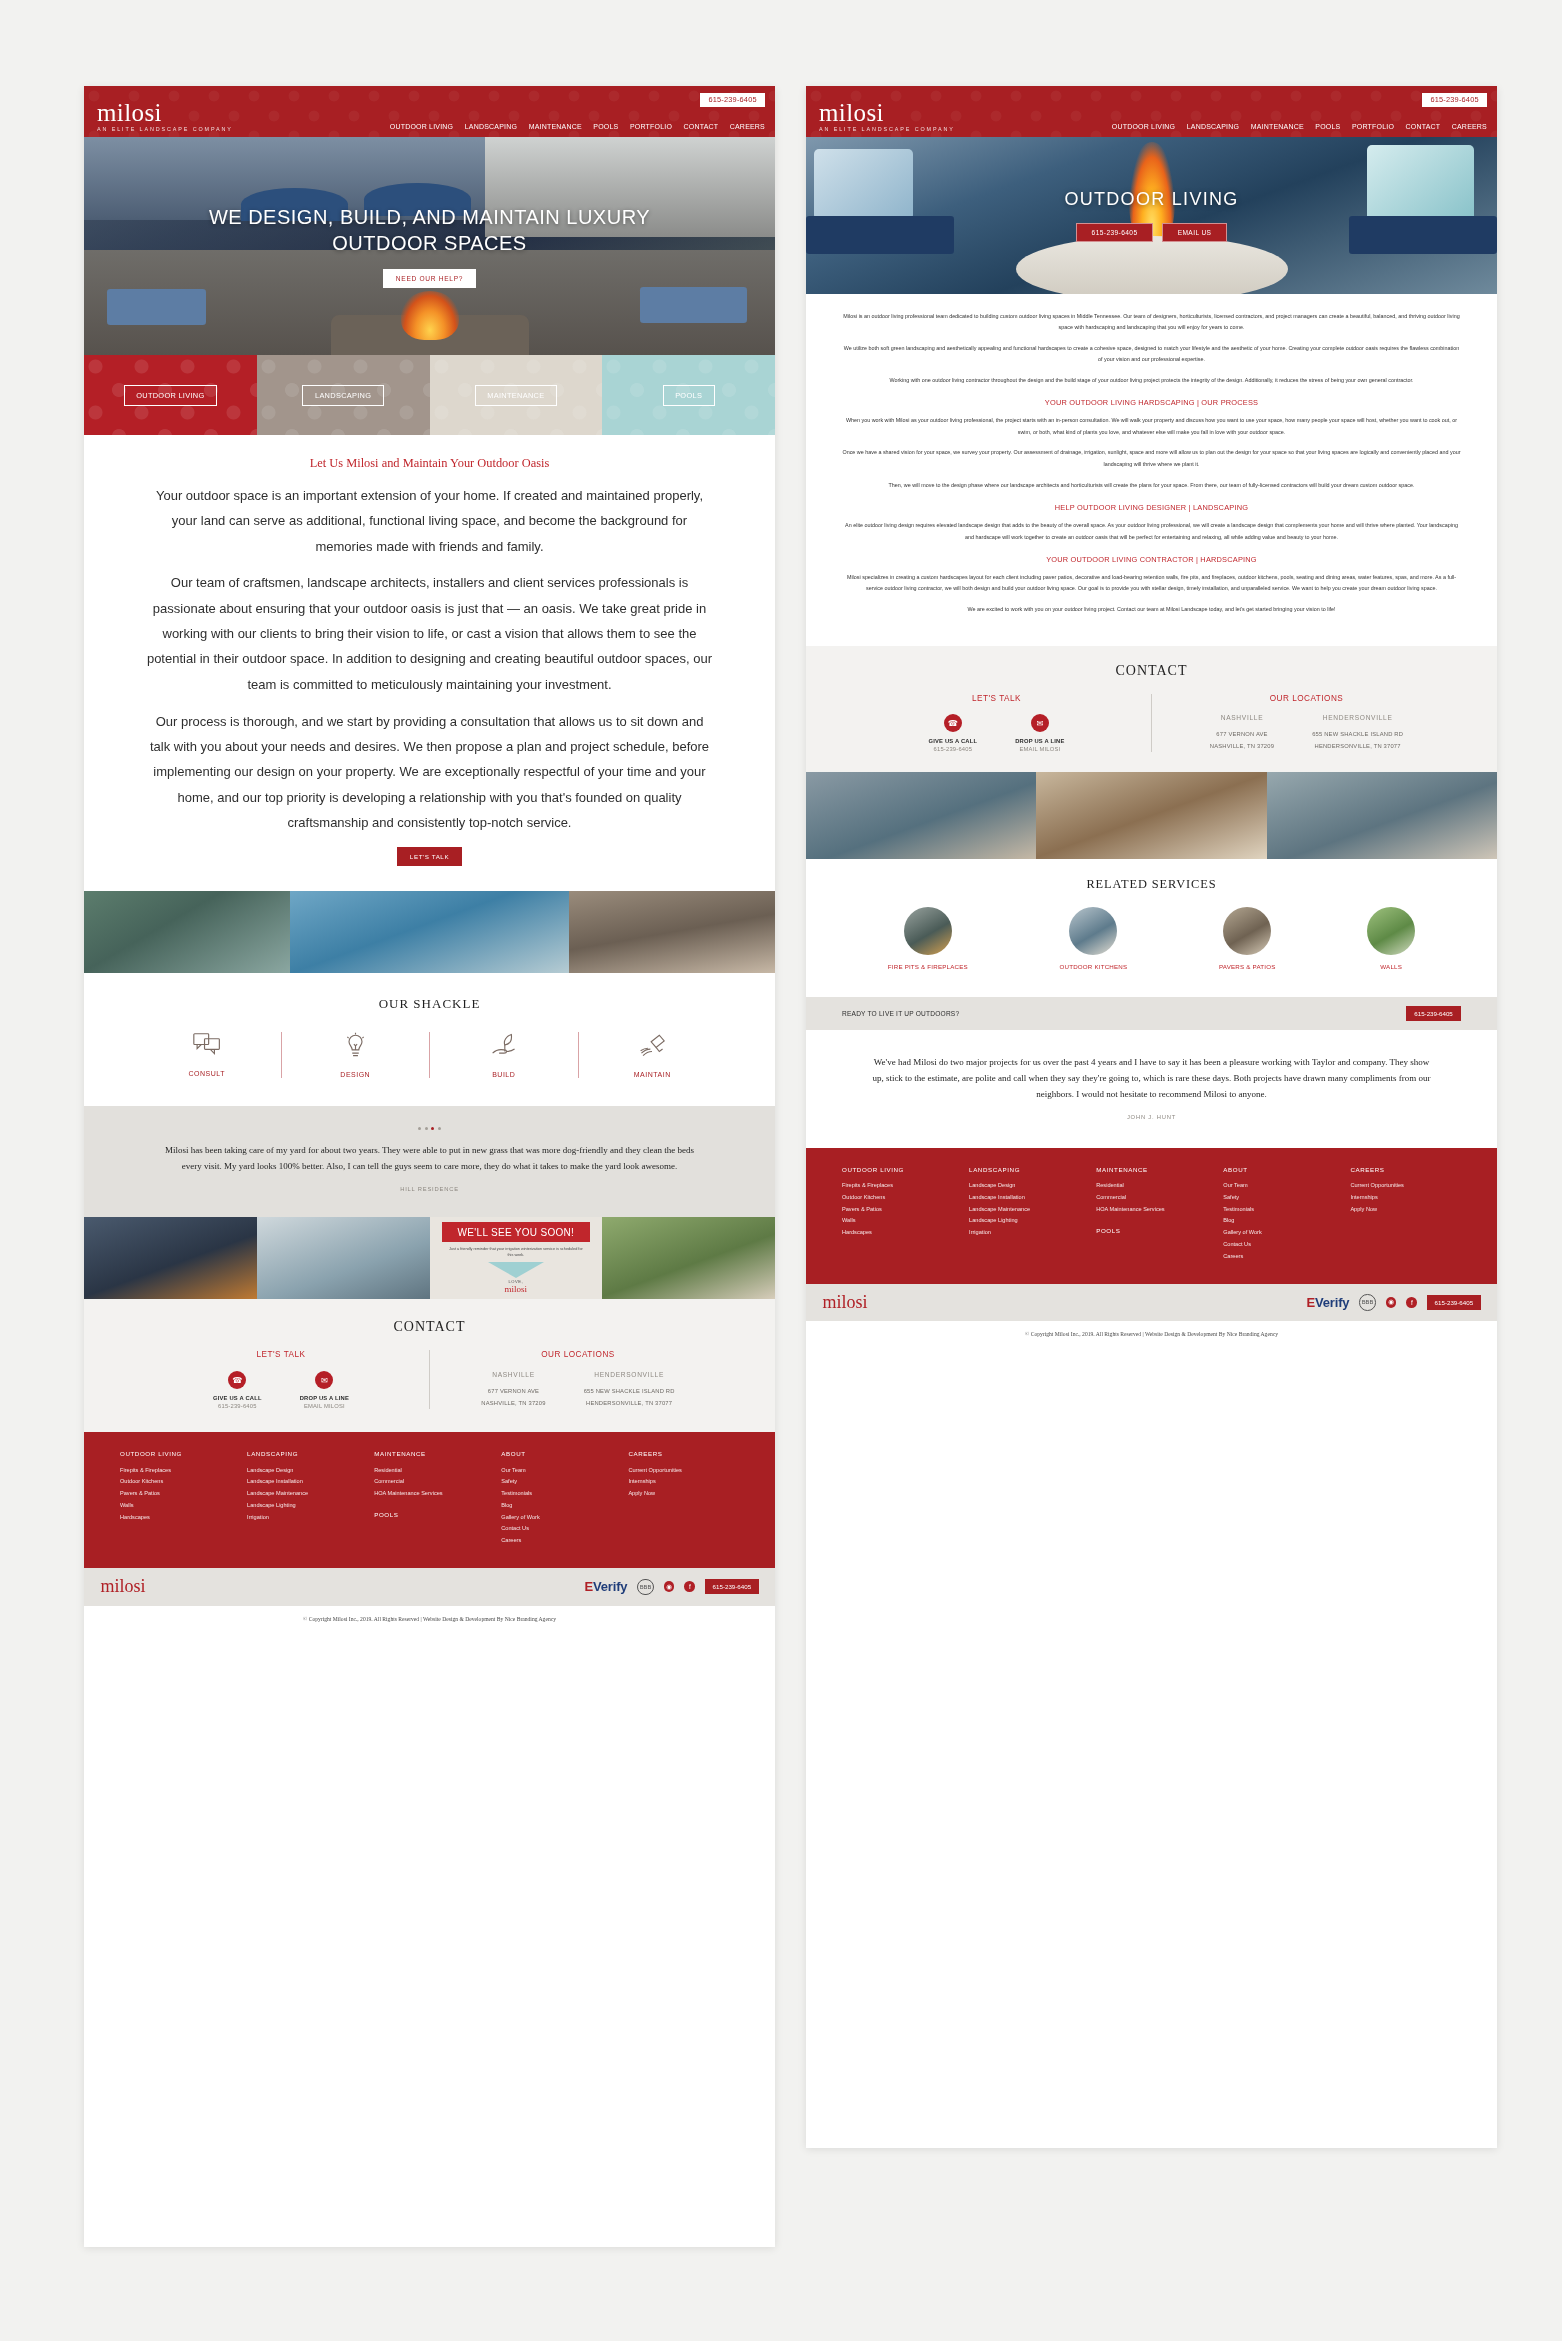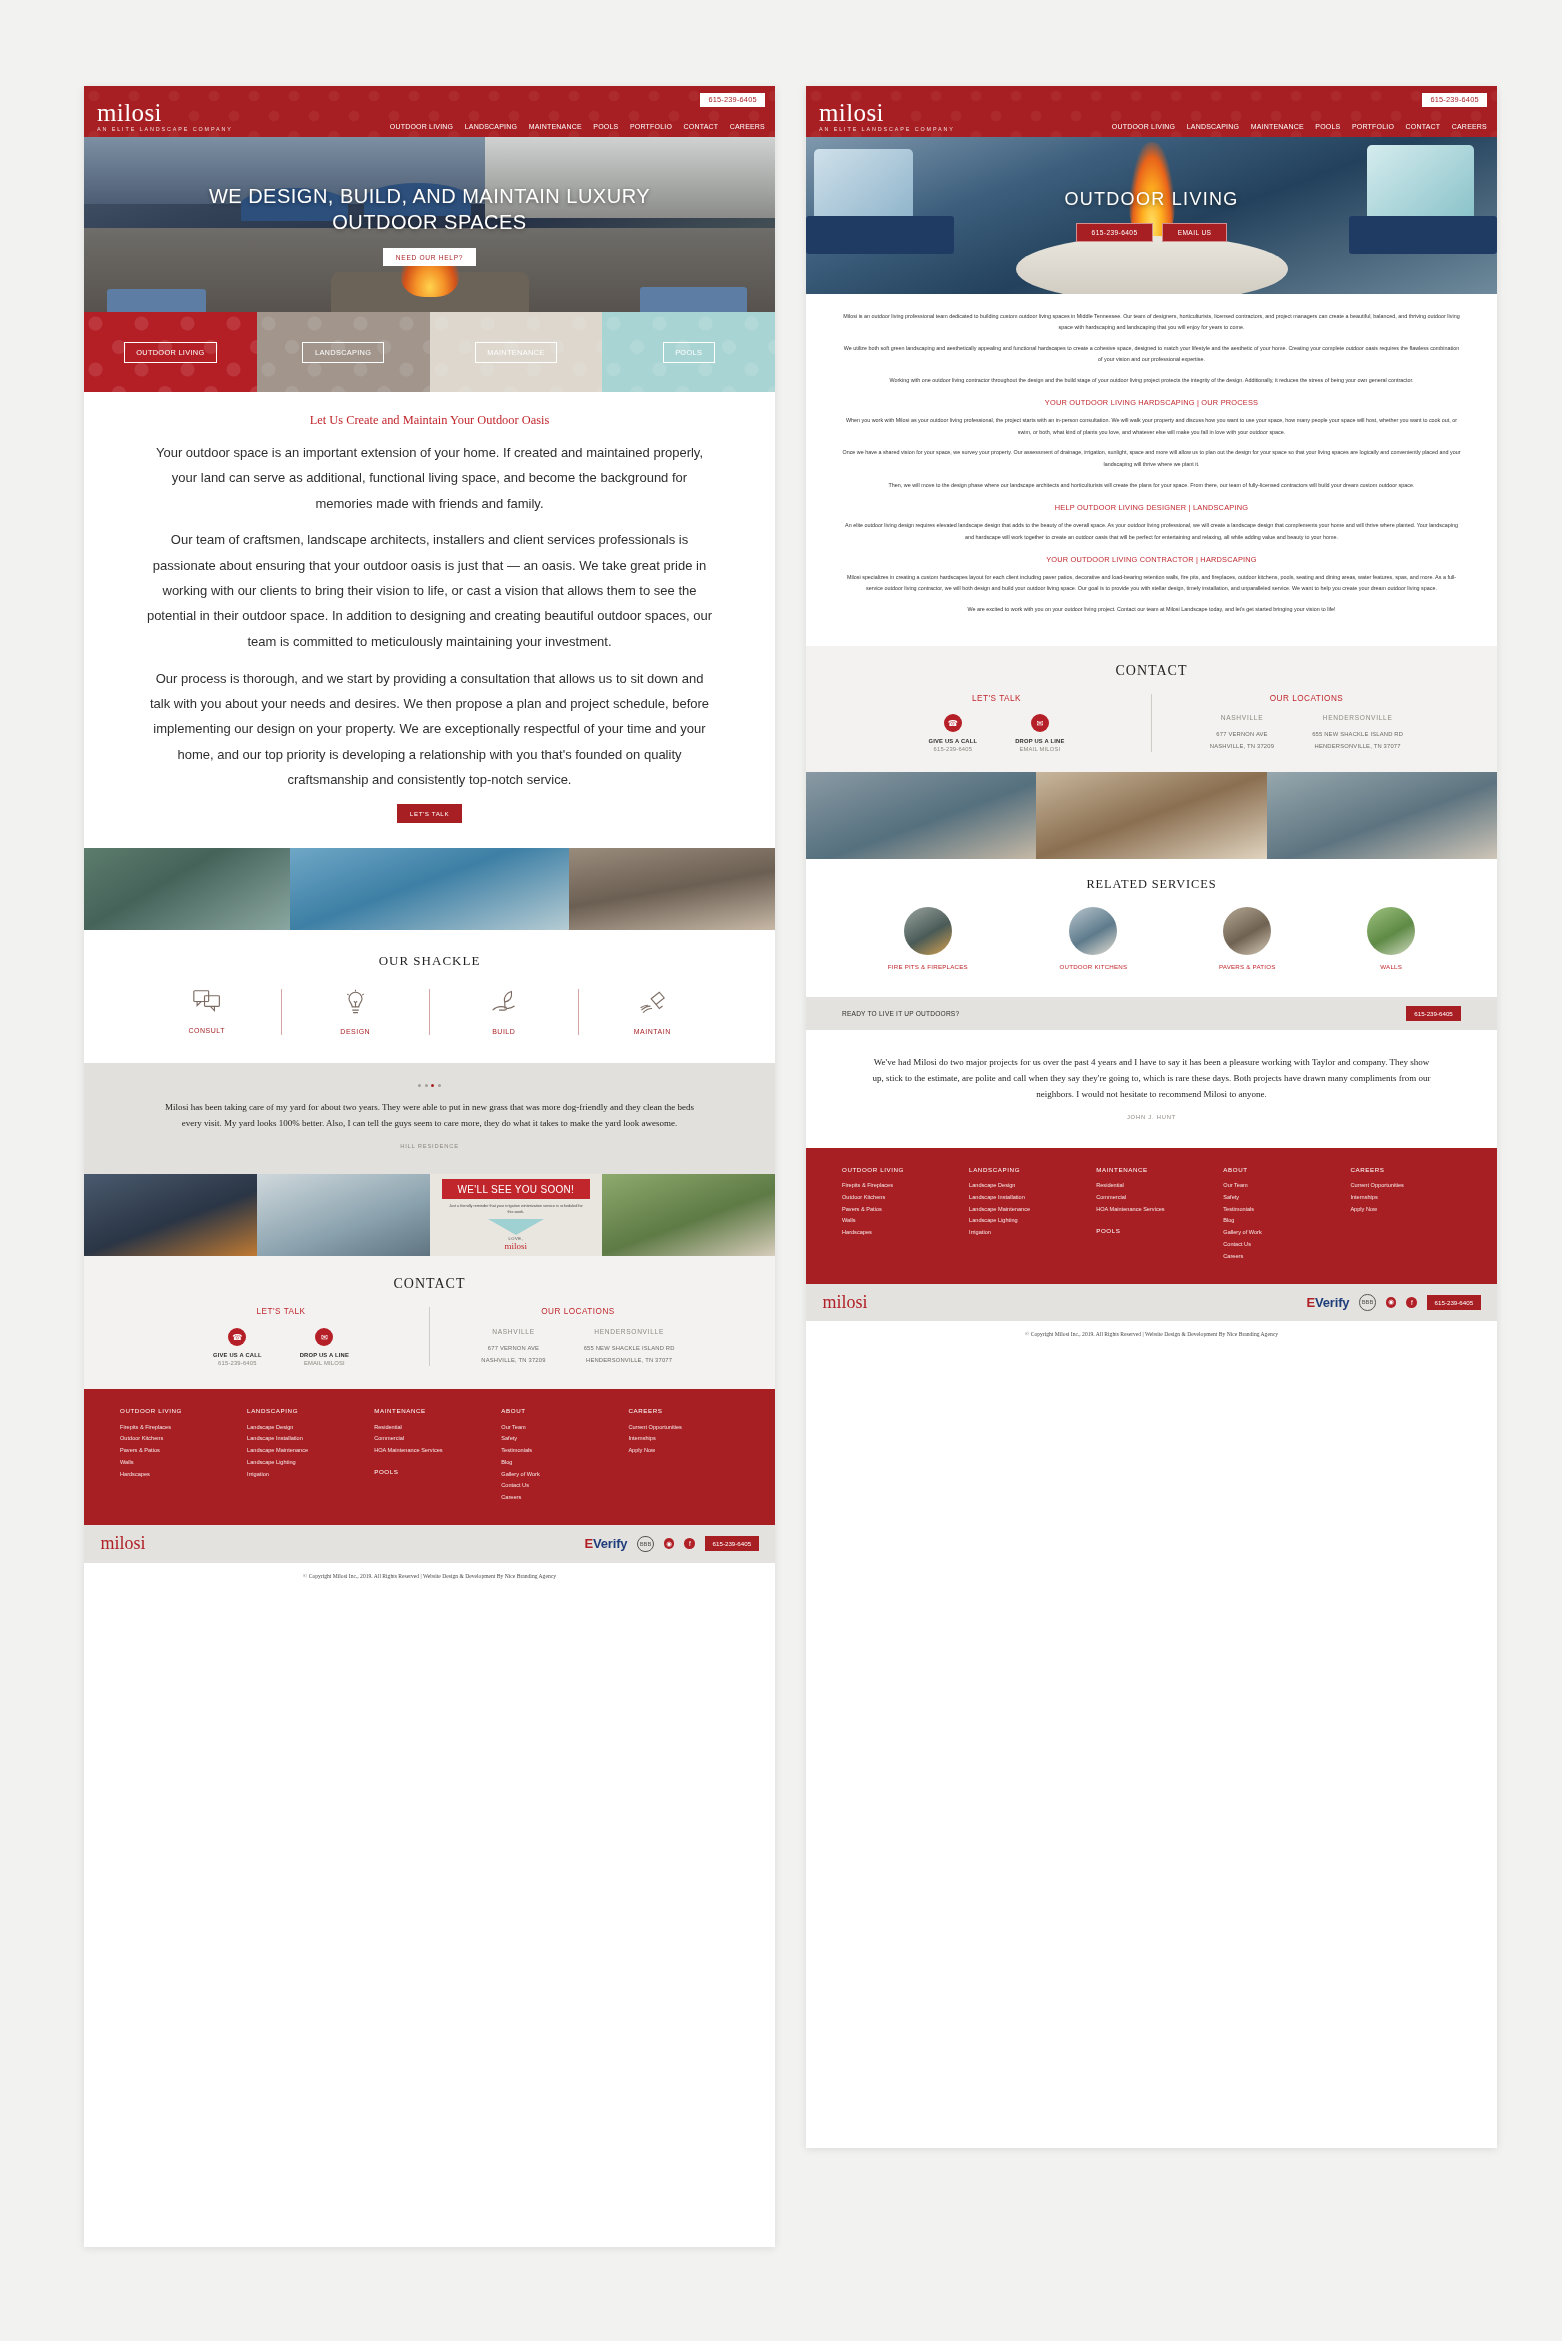--- a/index.html
+++ b/index.html
@@ -73,21 +73,21 @@
     color: #a81f23;
     font-size: 7.4px;
     padding: 2.5px 8.2px;
     z-index: 3;
     letter-spacing: 0.2px;
   }
 
   
   .hero-left {
     position: relative;
-    height: 175px;
+    height: 218px;
     background:
       linear-gradient(180deg, rgba(25,35,55,0.35), rgba(20,28,46,0.45)),
       linear-gradient(160deg, #6c7f91 0%, #46586f 28%, #2e3b52 55%, #5d6b6a 78%, #8d8071 100%);
     overflow: hidden;
   }
   .hero-left .scene-sky {
     position:absolute; left:0; top:0; width:100%; height:38%;
     background: linear-gradient(180deg,#7d8fa3,#4d5e74);
   }
   .hero-left .scene-house {
@@ -423,21 +423,21 @@
     </div>
     <div class="tile tile-3">
       <div class="tile-label">MAINTENANCE</div>
     </div>
     <div class="tile tile-4">
       <div class="tile-label">POOLS</div>
     </div>
   </div>
 
   <div class="copy-section">
-    <div class="copy-h2">Let Us Create and Maintain Your Outdoor Oasis</div>
+    <div class="copy-h2">Let Us Milosi and Maintain Your Outdoor Oasis</div>
     <div class="copy-p">Your outdoor space is an important extension of your home. If created and maintained properly, your land can serve as additional, functional living space, and become the background for memories made with friends and family.</div>
     <div class="copy-p">Our team of craftsmen, landscape architects, installers and client services professionals is passionate about ensuring that your outdoor oasis is just that — an oasis. We take great pride in working with our clients to bring their vision to life, or cast a vision that allows them to see the potential in their outdoor space. In addition to designing and creating beautiful outdoor spaces, our team is committed to meticulously maintaining your investment.</div>
     <div class="copy-p">Our process is thorough, and we start by providing a consultation that allows us to sit down and talk with you about your needs and desires. We then propose a plan and project schedule, before implementing our design on your property. We are exceptionally respectful of your time and your home, and our top priority is developing a relationship with you that's founded on quality craftsmanship and consistently top-notch service.</div>
     <div class="btn-red">LET'S TALK</div>
   </div>
 
   <div class="photo-strip">
     <div class="ph-a"></div>
     <div class="ph-b"></div>
     <div class="ph-c"></div>

